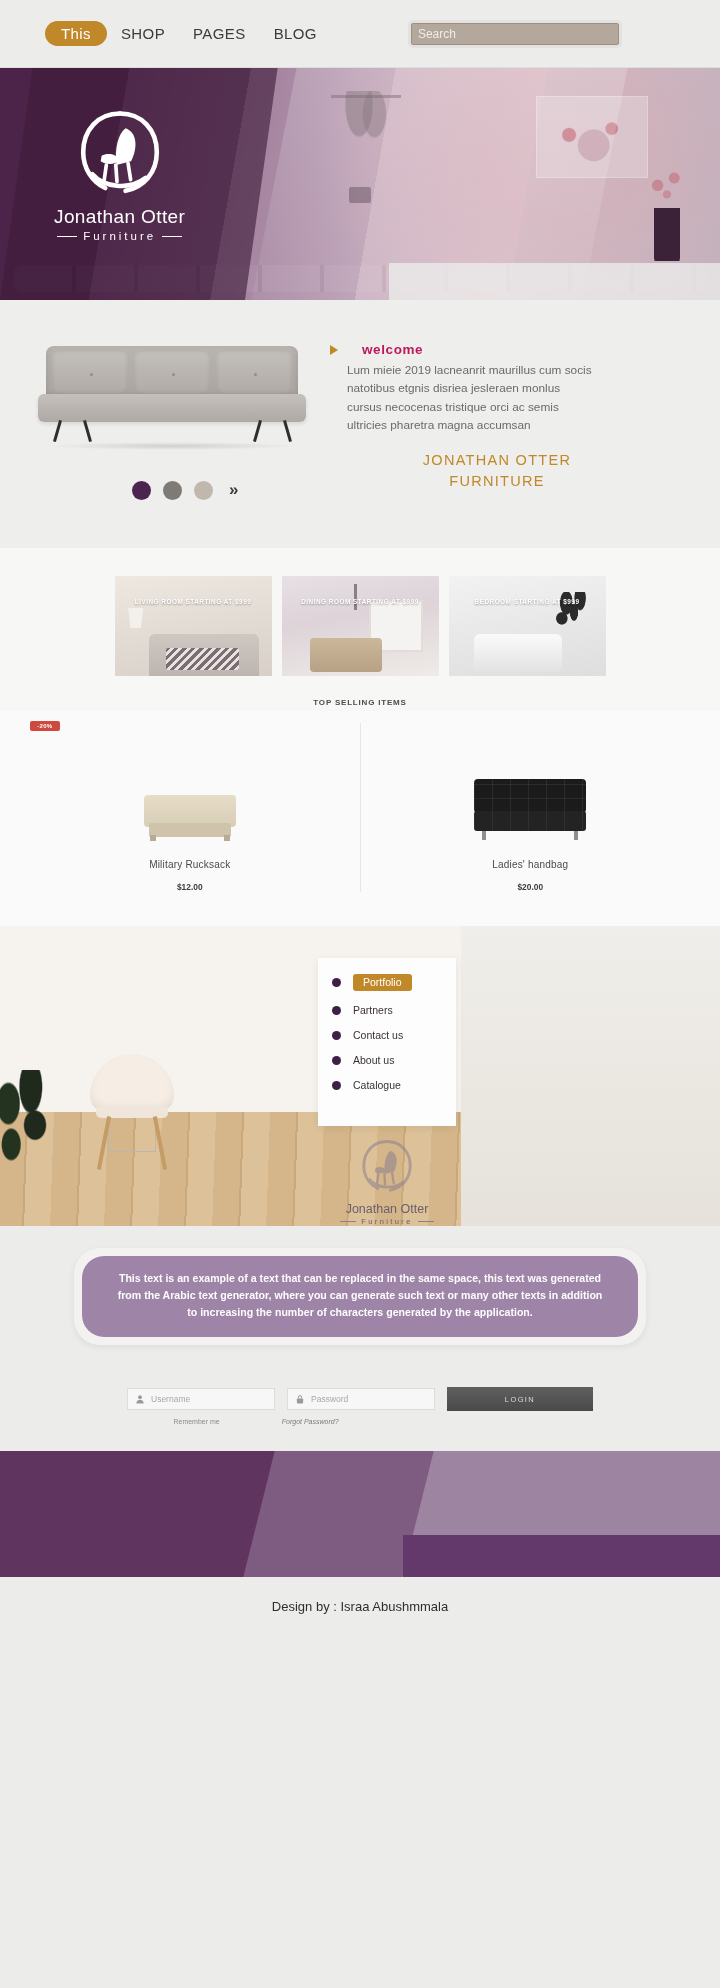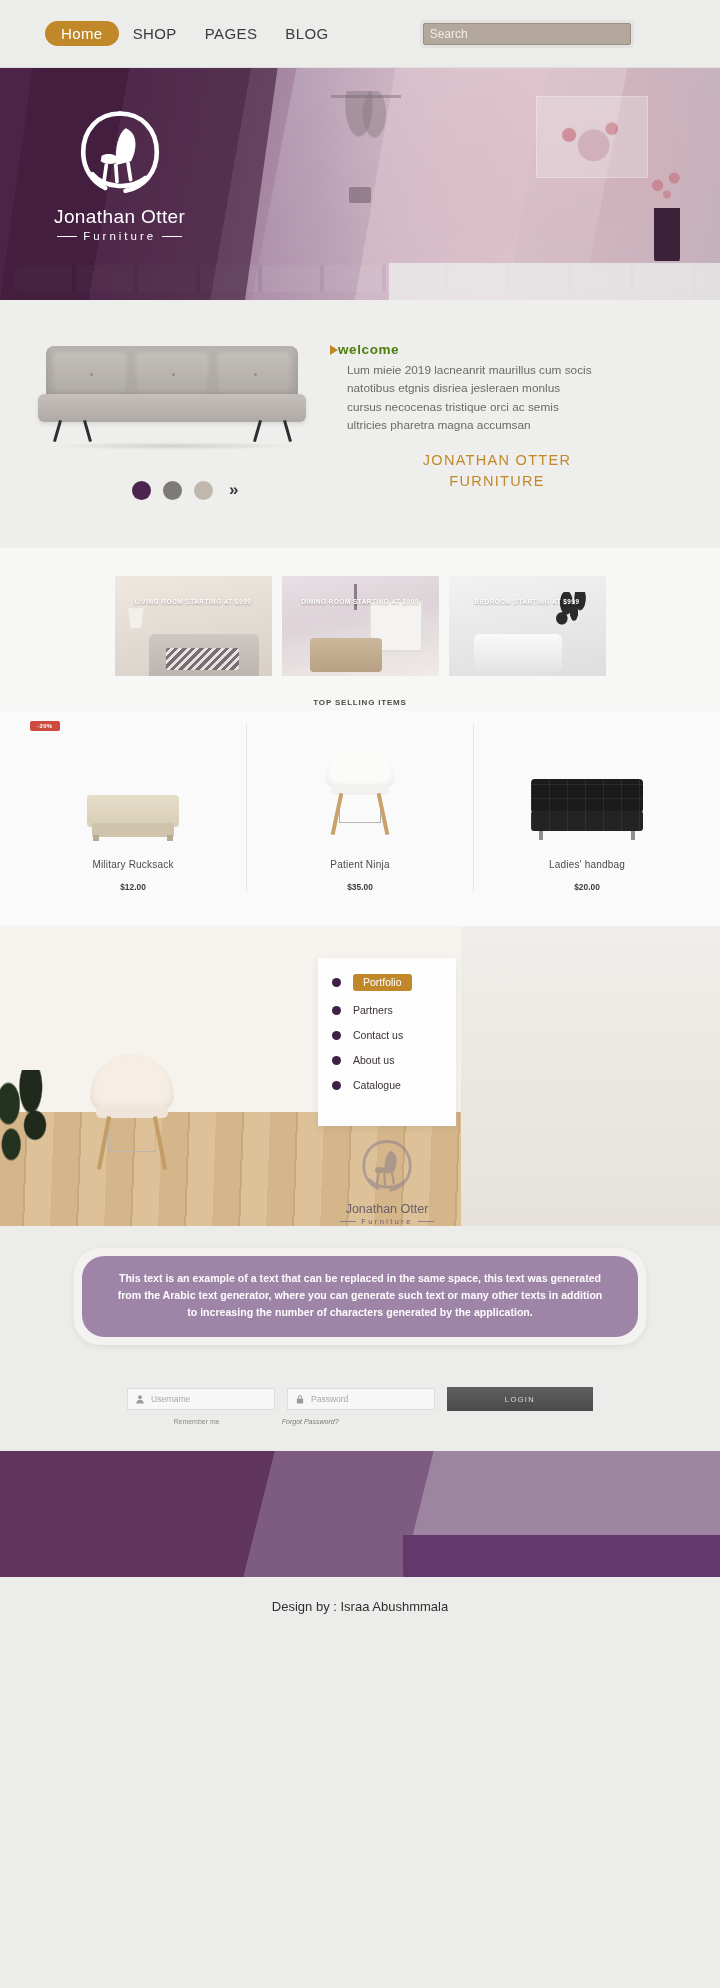--- a/index.html
+++ b/index.html
@@ -181,22 +181,22 @@
     margin:36px 0 0 106px;
   }
   .dot { width:19px; height:19px; border-radius:50%; cursor:pointer; }
   .dot.d1 { background:#4b2450; }
   .dot.d2 { background:#7e7a76; }
   .dot.d3 { background:#c0b8ad; }
   .dots-next { font-size:17px; color:#3a3a3a; margin-left:4px; cursor:pointer; font-weight:bold; }
 
   .welcome-right { flex:1; padding-right:40px; padding-top:8px; }
   .welcome-head {
-    display:flex; align-items:center; gap:0;
-    font-size:13.5px; font-weight:bold; color:#4d7c0f; letter-spacing:.6px;
+    display:flex; align-items:center; gap:24px;
+    font-size:13.5px; font-weight:bold; color:#be185d; letter-spacing:.6px;
   }
   .tri {
     width:0;height:0; border-left:8px solid #c08829;
     border-top:5px solid transparent; border-bottom:5px solid transparent;
   }
   .welcome-body {
     margin-top:4px; margin-left:17px;
     font-size:11.8px; line-height:1.55; color:#6d6a68; max-width:250px;
   }
   .welcome-title {
@@ -414,21 +414,21 @@
     font-size:13px; color:#2f2f2f;
   }
 </style>
 </head>
 <body>
 
 <div class="page">
 
   <div class="topnav">
     <div class="nav-items">
-      <a class="nav-link active">Home</a>
+      <a class="nav-link active">This</a>
       <a class="nav-link">SHOP</a>
       <a class="nav-link">PAGES</a>
       <a class="nav-link">BLOG</a>
     </div>
     <div class="search-wrap">
       <input class="search-input" type="text" placeholder="Search" style="">
     </div>
   </div>
 
   <div class="hero">
@@ -528,33 +528,20 @@
             <div class="bench-base"></div>
             <div class="bench-leg a"></div>
             <div class="bench-leg b"></div>
           </div>
         </div>
         <div class="p-name">Military Rucksack</div>
         <div class="p-price">$12.00</div>
       </div>
 
 
-      <div class="product">
-        <div class="art">
-          <div class="eames">
-            <div class="ea-shell"></div>
-            <div class="ea-seat"></div>
-            <div class="ea-wire"></div>
-            <div class="ea-leg a"></div>
-            <div class="ea-leg b"></div>
-          </div>
-        </div>
-        <div class="p-name">Patient Ninja</div>
-        <div class="p-price">$35.00</div>
-      </div>
 
       <div class="product">
         <div class="art">
           <div class="blacksofa">
             <div class="bs-back"></div>
             <div class="bs-seat"></div>
             <div class="bs-leg a"></div>
             <div class="bs-leg b"></div>
           </div>
         </div>

